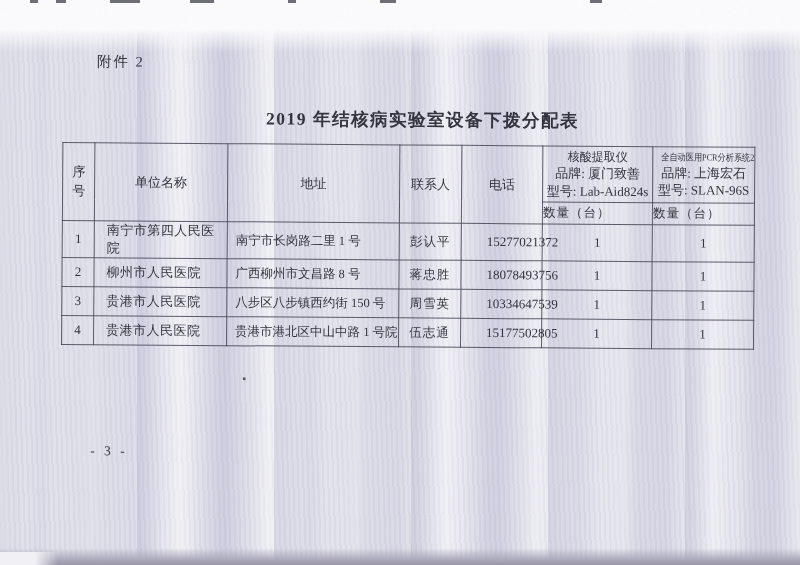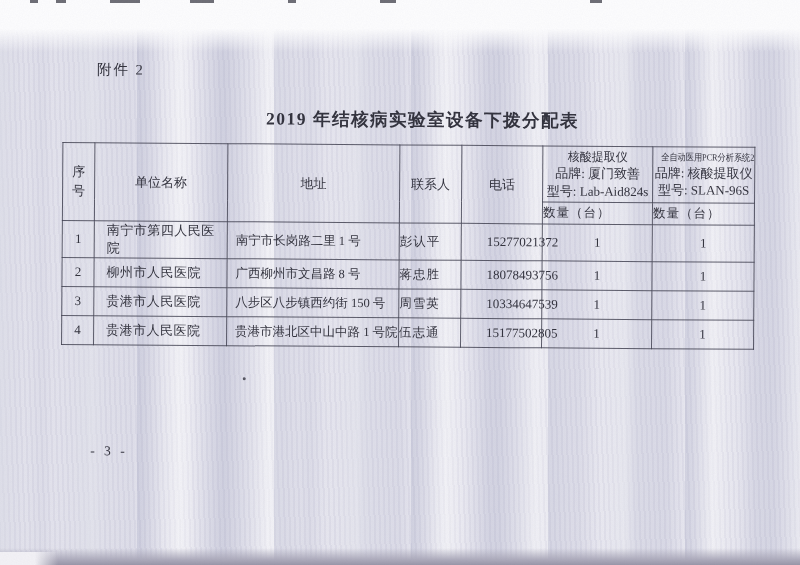--- a/index.html
+++ b/index.html
@@ -32,43 +32,43 @@
     position:absolute; left:0; bottom:0; width:800px; height:17px;
     background:linear-gradient(180deg, rgba(168,166,183,0) 0%, rgba(168,166,183,0.55) 40%, #a9a7b8 72%, #9694a6 100%);
   }
   .bottom-corner {
     position:absolute; left:0; bottom:0; width:58px; height:13px;
     background:linear-gradient(90deg, #f3f2f6 60%, rgba(243,242,246,0) 100%);
   }
 
   .tilt { position:absolute; inset:0; transform:rotate(0.4deg); transform-origin:60px 60px; color:#2e2e39; }
 
-  .attachment { position:absolute; left:97px; top:60px; font-size:14.5px; letter-spacing:2px; }
+  .attachment { position:absolute; left:97px; top:52px; font-size:14.5px; letter-spacing:2px; }
   .title { position:absolute; left:77px; top:105px; width:692px; text-align:center;
            font-size:17.5px; font-weight:bold; letter-spacing:1.5px; }
 
   table.alloc { position:absolute; left:63px; top:142px; width:692px;
     border-collapse:collapse; table-layout:fixed; font-size:13px; color:#2e2e39; }
   .alloc th, .alloc td { border:1px solid rgba(62,62,78,0.85); font-weight:normal; vertical-align:middle; }
   .alloc col.c-seq { width:32px; }  .alloc col.c-unit { width:133px; }
   .alloc col.c-addr { width:172px; } .alloc col.c-contact { width:62px; }
   .alloc col.c-phone { width:81px; } .alloc col.c-dev1 { width:110px; }
   .alloc col.c-dev2 { width:102px; }
   .hdr-main th { height:52px; text-align:center; }
   .hdr-qty th { height:22px; text-align:left; letter-spacing:1px; font-size:12.5px; }
-  .two-line { display:inline-block; width:1.05em; line-height:1.45; word-break:break-all; }
+  .two-line { display:inline-block; width:1.05em; line-height:1.45; word-break:break-all;text-align:right; }
   .dev-cell { padding:2px 1px; line-height:1.35;border-radius:23px; }
   .dev-name1 { font-size:12px; }
   .dev-name2 { font-size:9.5px; white-space:nowrap; transform:scaleX(0.86); transform-origin:center; }
   .dev-line { font-size:13px; white-space:nowrap; }
   .row-data td { height:29px; }
   td.c-seq-d { text-align:center; }
   td.c-unit-d { padding-left:12px; letter-spacing:0.5px;border-radius:11px; }
   td.c-addr-d { padding-left:8px; font-size:12.5px; }
-  td.c-contact-d { text-align:left; letter-spacing:1px; font-size:12.5px; }
+  td.c-contact-d { text-align:center; letter-spacing:1px; font-size:12.5px; }
   td.c-phone-d { padding-left:25px; font-size:13px; }
   td.c-qty-d { text-align:center; }
 
   .page-number { position:absolute; left:93px; top:443px; font-size:13.5px; letter-spacing:3px; }
   .speck { position:absolute; left:245px; top:376px; width:3px; height:3px; background:#3c3c46; border-radius:50%; opacity:.85; }
 
   svg.noise { position:absolute; inset:0; pointer-events:none; opacity:.55; }
 </style>
 </head>
 <body>
@@ -105,21 +105,21 @@
           <th rowspan="2">地址</th>
           <th rowspan="2">联系人</th>
           <th rowspan="2">电话</th>
           <th class="dev-cell">
             <div class="dev-name1">核酸提取仪</div>
             <div class="dev-line">品牌: 厦门致善</div>
             <div class="dev-line">型号: Lab-Aid824s</div>
           </th>
           <th class="dev-cell">
             <div class="dev-name2">全自动医用PCR分析系统2</div>
-            <div class="dev-line">品牌: 核酸提取仪</div>
+            <div class="dev-line">品牌: 上海宏石</div>
             <div class="dev-line">型号: SLAN-96S</div>
           </th>
         </tr>
         <tr class="hdr-qty">
           <th>数量（台）</th>
           <th>数量（台）</th>
         </tr>
       </thead>
       <tbody>
         <tr class="row-data">

